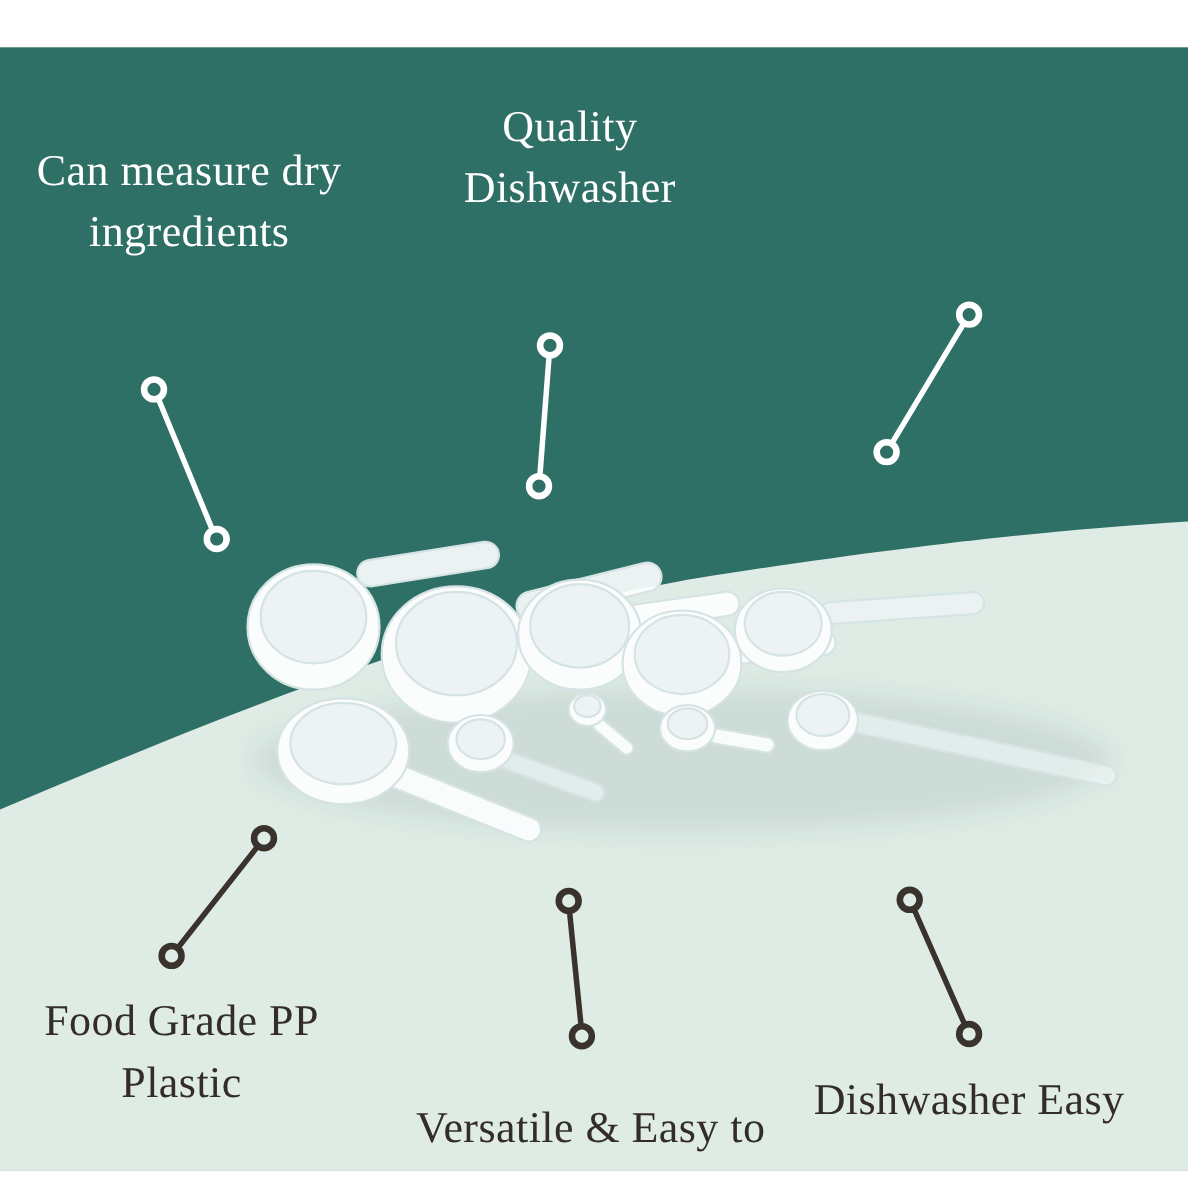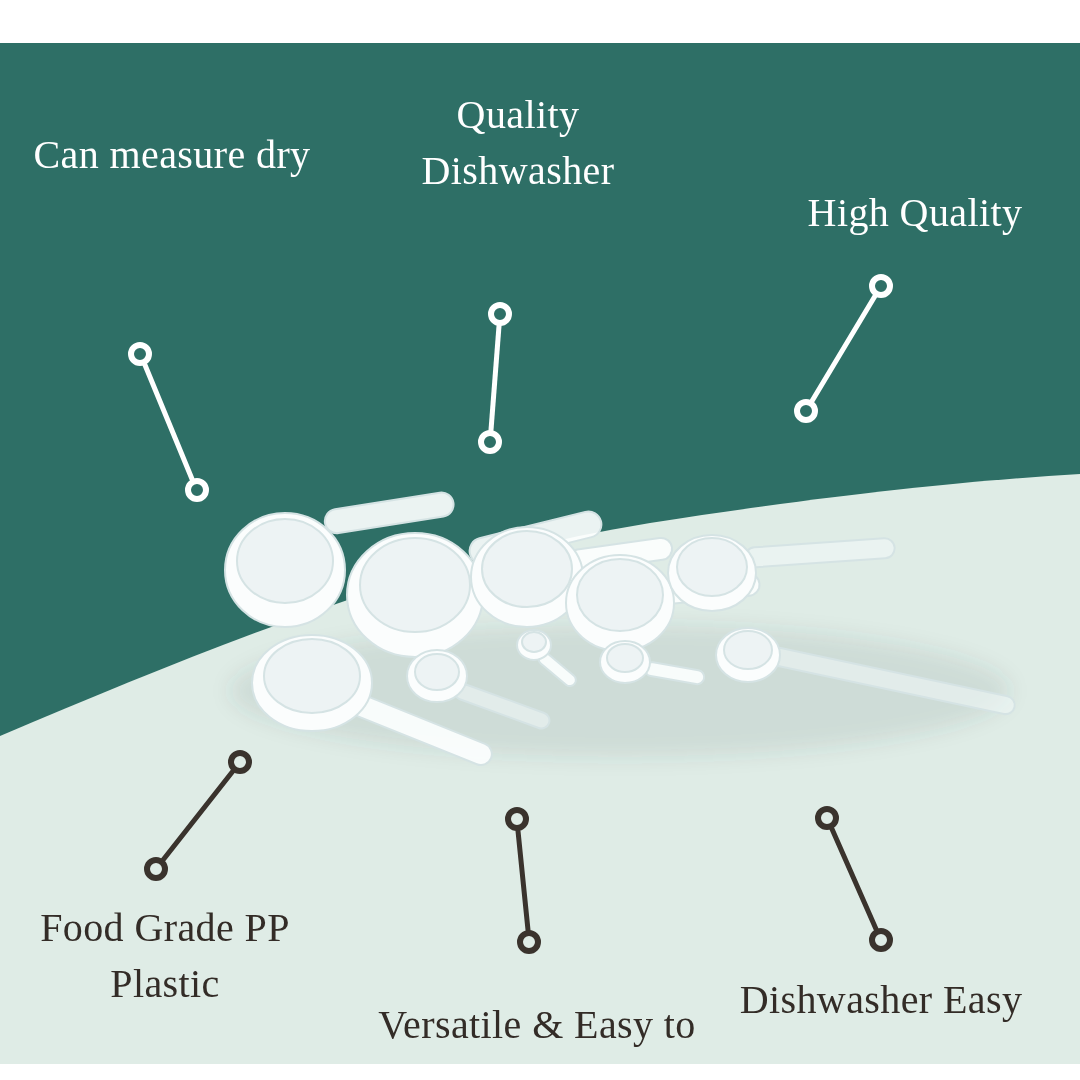--- a/index.html
+++ b/index.html
@@ -148,30 +148,28 @@
       <g>
         <line x1="832" y1="786" x2="876" y2="886" stroke-width="5"></line>
         <circle cx="827" cy="775" r="9" stroke-width="6"></circle>
         <circle cx="881" cy="897" r="9" stroke-width="6"></circle>
       </g>
     </g>
   </svg>
 
   <div class="callout light" style="left:0px; top:84px; width:344px;">
     <span class="ln">Can measure dry</span>
+    <span class="ln">ingredients</span>
   </div>
 
   <div class="callout light" style="left:338px; top:44px; width:360px;">
     <span class="ln">Quality</span>
     <span class="ln">Dishwasher</span>
   </div>
 
-  <div class="callout light" style="left:760px; top:142px; width:310px;">
-    <span class="ln">High Quality</span>
-  </div>
 
   <div class="callout dark" style="left:0px; top:857px; width:330px;">
     <span class="ln">Food Grade PP</span>
     <span class="ln">Plastic</span>
   </div>
 
   <div class="callout dark" style="left:327px; top:954px; width:420px;">
     <span class="ln">Versatile &amp; Easy to</span>
     <span class="ln">Use</span>
   </div>

